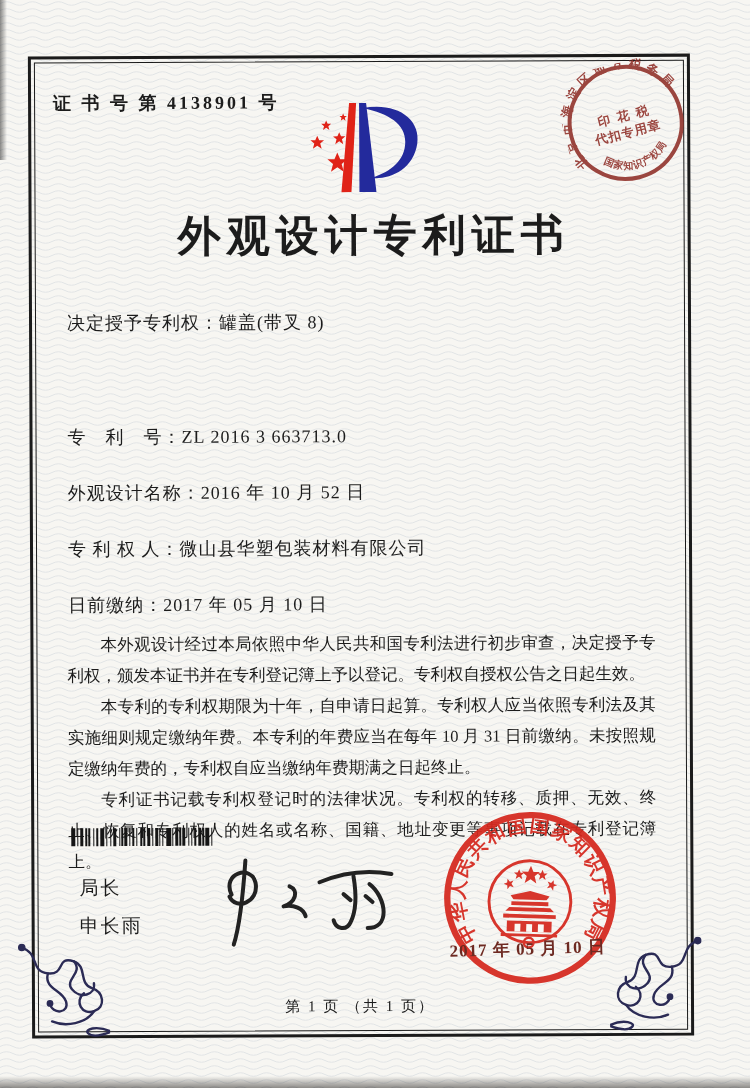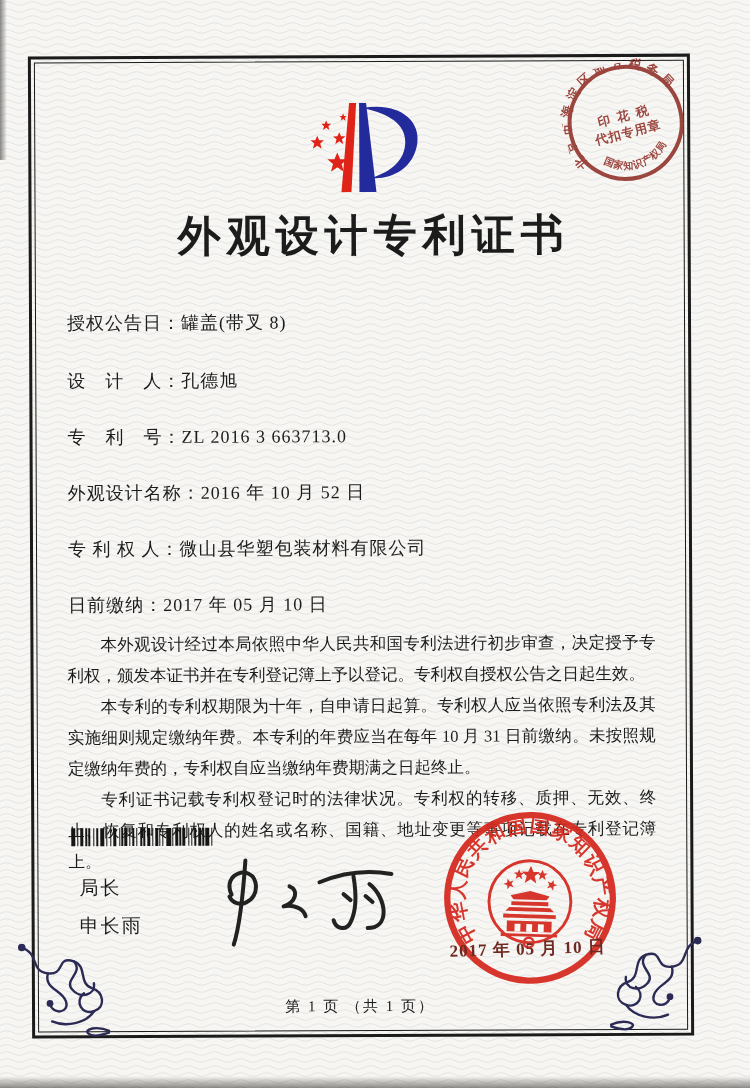--- a/index.html
+++ b/index.html
@@ -79,20 +79,21 @@
       <path d="M88,4 C70,10 80,28 62,30 C44,32 54,12 36,18 C22,23 32,40 18,45 C6,49 4,64 16,68 C28,72 36,58 26,50"></path>
       <path d="M62,30 C66,46 48,46 44,58 C40,70 58,72 60,60"></path>
       <path d="M36,18 C26,30 46,36 38,46 C30,56 14,52 16,40"></path>
       <path d="M16,68 C24,80 44,84 58,78"></path>
       <path d="M0,88 C14,82 26,86 22,90 C18,94 8,92 0,89"></path>
       <circle cx="88" cy="4" r="2.6" fill="#2b2b55"></circle>
       <circle cx="60" cy="60" r="2.2" fill="#2b2b55"></circle>
     </g>
   </svg>
 
+  <div class="cert-number">证 书 号 第 4138901 号</div>
 
   <svg class="logo" width="140" height="100" viewBox="0 0 140 100">
     <defs>
       <path id="st" d="M0,-6 L1.8,-1.8 6.2,-1.8 2.7,1.2 4,6 0,3.2 -4,6 -2.7,1.2 -6.2,-1.8 -1.8,-1.8 Z"></path>
     </defs>
     <polygon points="56,3 63,3 58,92 48,92" fill="#e02318"></polygon>
     <polygon points="66,3 73,3 83,92 66,92" fill="#232a9c"></polygon>
     <path d="M70,8 C102,2 128,18 124,44 C120,70 96,80 78,78 C98,72 112,60 112,42 C112,24 96,14 70,8 Z" fill="#232a9c"></path>
     <use href="#st" transform="translate(44,62) scale(1.6)" fill="#e02318"></use>
     <use href="#st" transform="translate(24,42) scale(1.1)" fill="#e02318"></use>
@@ -112,22 +113,21 @@
     </text>
     <text x="62" y="57" text-anchor="middle" font-size="12.5" font-weight="bold" fill="#8f2e27" letter-spacing="2">印 花 税</text>
     <text x="62" y="74" text-anchor="middle" font-size="12.5" font-weight="bold" fill="#8f2e27" letter-spacing="1">代扣专用章</text>
     <text font-size="10" font-weight="bold" fill="#8f2e27" letter-spacing="0.5">
       <textPath href="#taxBot" startOffset="2%">国家知识产权局</textPath>
     </text>
   </svg>
 
   <div class="doc-title">外观设计专利证书</div>
 
-  <div class="field-row f0"><span>授权公告日：</span><span>罐盖(带叉 8)</span></div>
-  <div class="field-row f1"><span>设　计　人：</span><span>孔德旭</span></div>
+  <div class="field-row f0"><span>决定授予专利权：</span><span>罐盖(带叉 8)</span></div>
   <div class="field-row f2"><span>专　利　号：</span><span>ZL 2016 3 663713.0</span></div>
   <div class="field-row f3"><span>外观设计名称：</span><span>2016 年 10 月 52 日</span></div>
   <div class="field-row f4"><span>专 利 权 人：</span><span>微山县华塑包装材料有限公司</span></div>
   <div class="field-row f5"><span>日前缴纳：</span><span>2017 年 05 月 10 日</span></div>
 
   <div class="paragraphs">
     <p>本外观设计经过本局依照中华人民共和国专利法进行初步审查，决定授予专利权，颁发本证书并在专利登记簿上予以登记。专利权自授权公告之日起生效。</p>
     <p>本专利的专利权期限为十年，自申请日起算。专利权人应当依照专利法及其实施细则规定缴纳年费。本专利的年费应当在每年 10 月 31 日前缴纳。未按照规定缴纳年费的，专利权自应当缴纳年费期满之日起终止。</p>
     <p>专利证书记载专利权登记时的法律状况。专利权的转移、质押、无效、终止、恢复和专利权人的姓名或名称、国籍、地址变更等事项记载在专利登记簿上。</p>
   </div>

